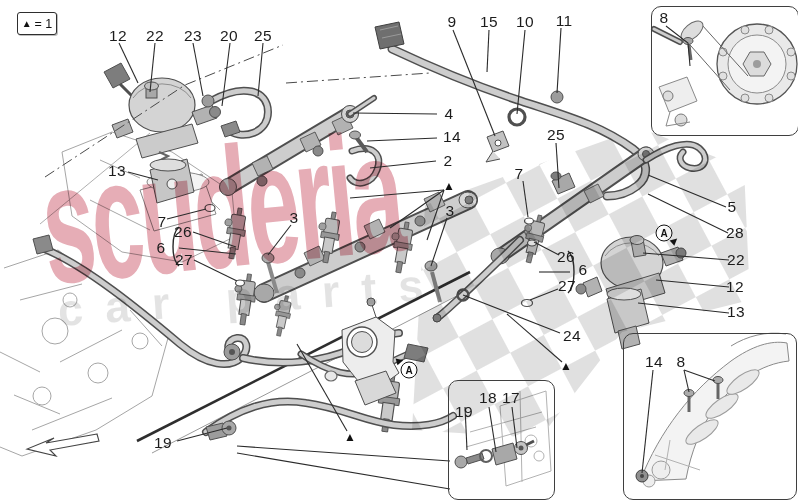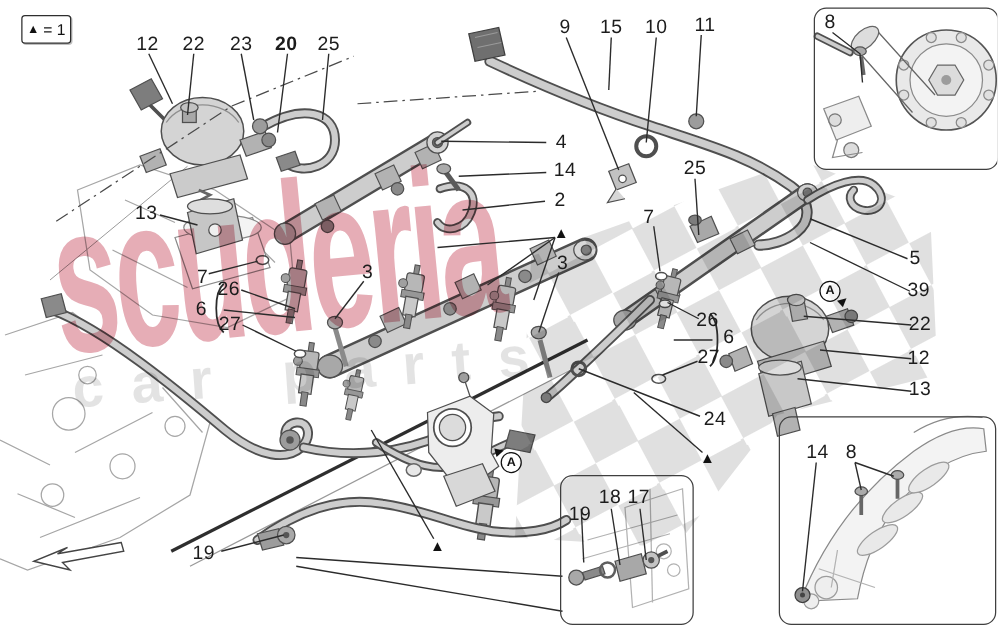--- a/index.html
+++ b/index.html
@@ -351,41 +351,41 @@
   <div id="insets">
       <div class="inset" style="left: 651px; top: 6px; width: 146px; height: 128px;"></div>
       <div class="inset" style="left: 448px; top: 380px; width: 105px; height: 118px;"></div>
       <div class="inset" style="left: 623px; top: 333px; width: 172px; height: 165px;"></div>
     </div>
 
   <div id="marks">
       <span class="co" style="left: 118px; top: 36px;">12</span>
       <span class="co" style="left: 155px; top: 36px;">22</span>
       <span class="co" style="left: 193px; top: 36px;">23</span>
-      <span class="co" style="left: 229px; top: 36px; font-weight: bold;">20</span>
+      <span class="co" style="left: 229px; top: 36px;">20</span>
       <span class="co" style="left: 263px; top: 36px;">25</span>
       <span class="co" style="left: 452px; top: 22px;">9</span>
       <span class="co" style="left: 489px; top: 22px;">15</span>
       <span class="co" style="left: 525px; top: 22px; text-align: right;">10</span>
       <span class="co" style="left: 564px; top: 21px;">11</span>
       <span class="co" style="left: 664px; top: 18px;">8</span>
       <span class="co" style="left: 449px; top: 114px;">4</span>
       <span class="co" style="left: 452px; top: 137px;">14</span>
       <span class="co" style="left: 448px; top: 161px;">2</span>
       <span class="co" style="left: 117px; top: 171px;">13</span>
       <span class="co" style="left: 162px; top: 222px;">7</span>
       <span class="co" style="left: 183px; top: 232px;">26</span>
       <span class="co" style="left: 161px; top: 248px;">6</span>
       <span class="co" style="left: 184px; top: 260px;">27</span>
       <span class="co" style="left: 294px; top: 218px;">3</span>
       <span class="co" style="left: 450px; top: 211px;">3</span>
       <span class="co" style="left: 556px; top: 135px;">25</span>
       <span class="co" style="left: 519px; top: 174px;">7</span>
       <span class="co" style="left: 732px; top: 207px;">5</span>
-      <span class="co" style="left: 735px; top: 233px;">39</span>
+      <span class="co" style="left: 735px; top: 233px;">28</span>
       <span class="co" style="left: 736px; top: 260px;">22</span>
       <span class="co" style="left: 735px; top: 287px;">12</span>
       <span class="co" style="left: 736px; top: 312px;">13</span>
       <span class="co" style="left: 566px; top: 257px;">26</span>
       <span class="co" style="left: 583px; top: 270px;">6</span>
       <span class="co" style="left: 567px; top: 286px;">27</span>
       <span class="co" style="left: 572px; top: 336px;">24</span>
       <span class="co" style="left: 163px; top: 443px;">19</span>
       <span class="co" style="left: 464px; top: 412px;">19</span>
       <span class="co" style="left: 488px; top: 398px;">18</span>

